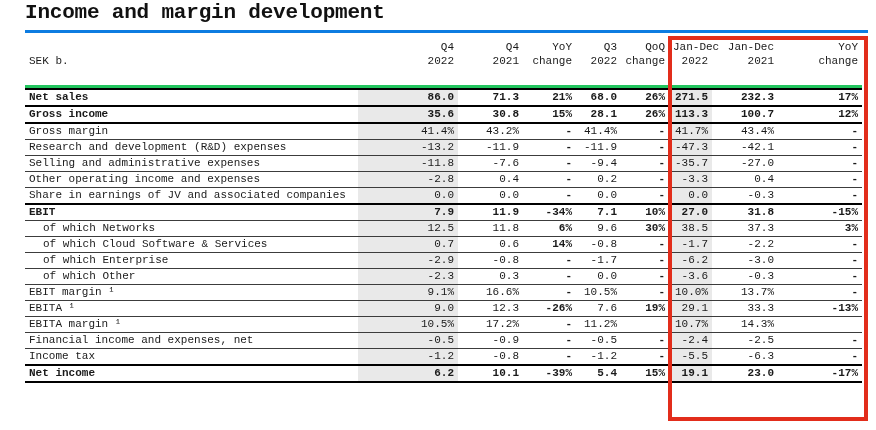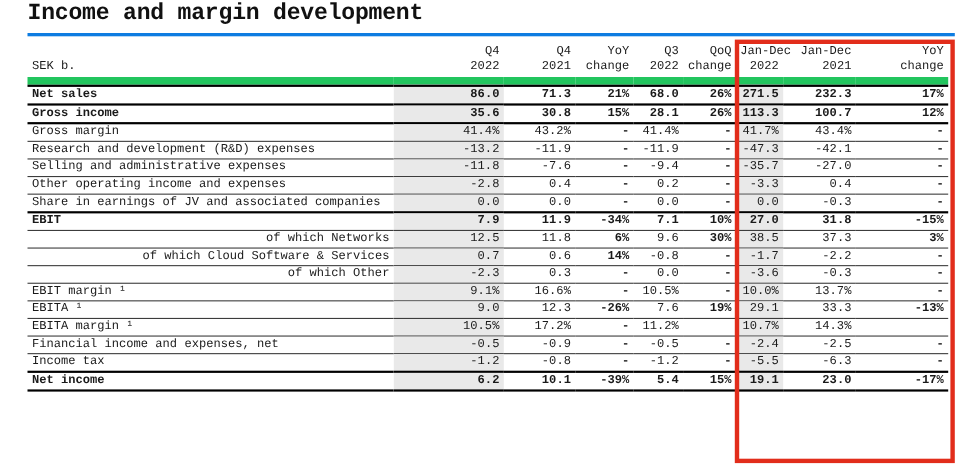--- a/index.html
+++ b/index.html
@@ -32,37 +32,37 @@
   }
   table.fin{
     position:absolute;left:25px;top:38px;
     width:837px;
     border-collapse:separate;border-spacing:0;
     table-layout:fixed;
     font-size:11px;color:var(--text);
   }
   th{
     font-weight:normal;text-align:right;vertical-align:bottom;
-    padding:2px 4px 2px 4px;line-height:14px;
-    border-bottom:7px solid #22c55e;
+    padding:2px 4px 17px 4px;line-height:14px;
+    border-bottom:3px solid #22c55e;
     white-space:nowrap;
   }
   th.unit{text-align:left;}
   td{
     height:16px;line-height:15px;
     padding:0 4px;
     text-align:right;white-space:nowrap;
     border-bottom:1px solid var(--line);
     overflow:hidden;
   }
   td.label{text-align:left;}
   tbody tr:first-child td{border-top:2px solid var(--strong-line);}
   tr.strong-bottom td{border-bottom:2px solid var(--strong-line);}
   tr.bold td{font-weight:bold;}
-  tr.indent td.label{padding-left:18px;text-align:right;}
+  tr.indent td.label{padding-left:18px;}
   tr.italic td{font-style:italic;font-weight:normal;}
   
   tbody td:nth-child(4),tbody td:nth-child(6),tbody td:nth-child(9){font-weight:bold;}
   tbody tr.italic td:nth-child(4),tbody tr.italic td:nth-child(6),tbody tr.italic td:nth-child(9){font-weight:normal;}
   
   tbody td:nth-child(2),tbody td:nth-child(7){background:var(--column-shade);}
   .red-box{
     position:absolute;left:668px;top:36px;
     width:200px;height:385px;
     border:4px solid var(--highlight-red);
@@ -230,20 +230,31 @@
           <td>0.7</td>
           <td>0.6</td>
           <td>14%</td>
           <td>-0.8</td>
           <td>-</td>
           <td>-1.7</td>
           <td>-2.2</td>
           <td>-</td>
         </tr>
         <tr class="indent">
+          <td class="label">of which Enterprise</td>
+          <td>-2.9</td>
+          <td>-0.8</td>
+          <td>-</td>
+          <td>-1.7</td>
+          <td>-</td>
+          <td>-6.2</td>
+          <td>-3.0</td>
+          <td>-</td>
+        </tr>
+        <tr class="indent">
           <td class="label">of which Other</td>
           <td>-2.3</td>
           <td>0.3</td>
           <td>-</td>
           <td>0.0</td>
           <td>-</td>
           <td>-3.6</td>
           <td>-0.3</td>
           <td>-</td>
         </tr>

